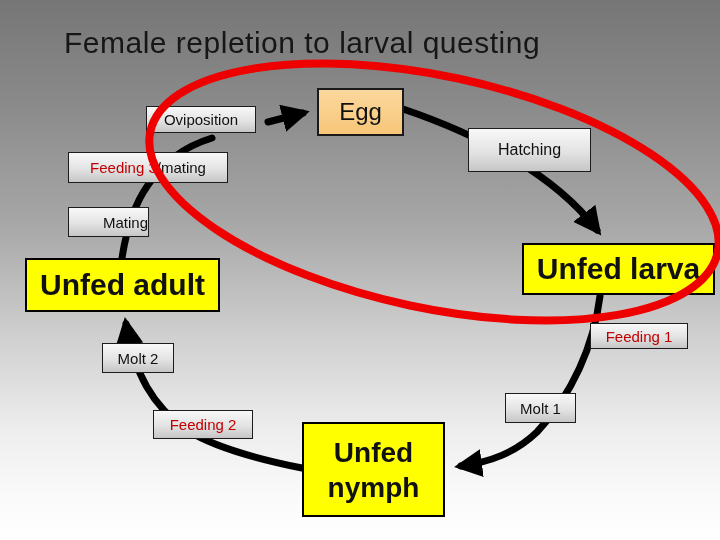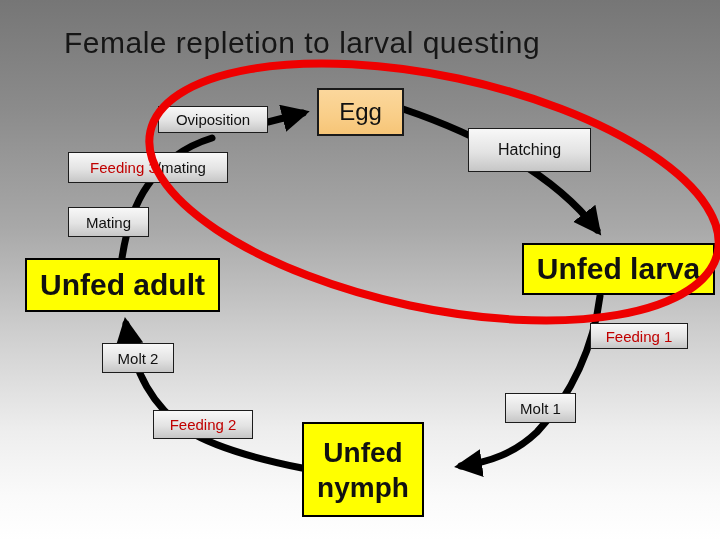--- a/index.html
+++ b/index.html
@@ -29,31 +29,31 @@
   }
   .box-orange{
     background:linear-gradient(180deg,#fbd79c 0%,#f9ce88 60%,#f6c577 100%);
     border:2px solid #1a1a1a;font-weight:normal;font-size:24px;
   }
   .box-yellow{
     background:#ffff00;border:2px solid #000;font-weight:bold;align-items:center;
   }
   .red-text{color:#c00000;}
   
-  #n-oviposition {left:158px;top:106px;width:110px;height:27px;}
+  #n-oviposition {left:146px;top:106px;width:110px;height:27px;}
   #n-egg         {left:317px;top:88px; width:87px; height:48px;}
   #n-hatching    {left:468px;top:128px;width:123px;height:44px;font-size:16px;}
   #n-unfed-larva {left:522px;top:243px;width:193px;height:52px;font-size:30px;}
   #n-feeding-1   {left:553px;top:323px;width:98px; height:26px;margin-left:37px;}
   #n-molt-1      {left:505px;top:393px;width:71px; height:30px;}
-  #n-unfed-nymph {left:302px;top:422px;width:122px;height:95px;font-size:28px;line-height:1.25;}
+  #n-unfed-nymph {left:302px;top:422px;width:143px;height:95px;font-size:28px;line-height:1.25;}
   #n-feeding-2   {left:153px;top:410px;width:100px;height:29px;}
   #n-molt-2      {left:102px;top:343px;width:72px; height:30px;}
   #n-unfed-adult {left:25px; top:258px;width:195px;height:54px;font-size:30px;}
-  #n-mating      {left:68px; top:207px;width:81px; height:30px;}
+  #n-mating      {left:68px; top:207px;width:81px; height:30px;justify-content:flex-end;}
   #n-feeding-3   {left:68px; top:152px;width:160px;height:31px;}
 </style>
 </head>
 <body>
 
 <div id="slide">
 
   <div id="page-title">Female repletion to larval questing</div>
 
   <svg id="arrow-layer" class="layer" width="720" height="540" viewBox="0 0 720 540">

